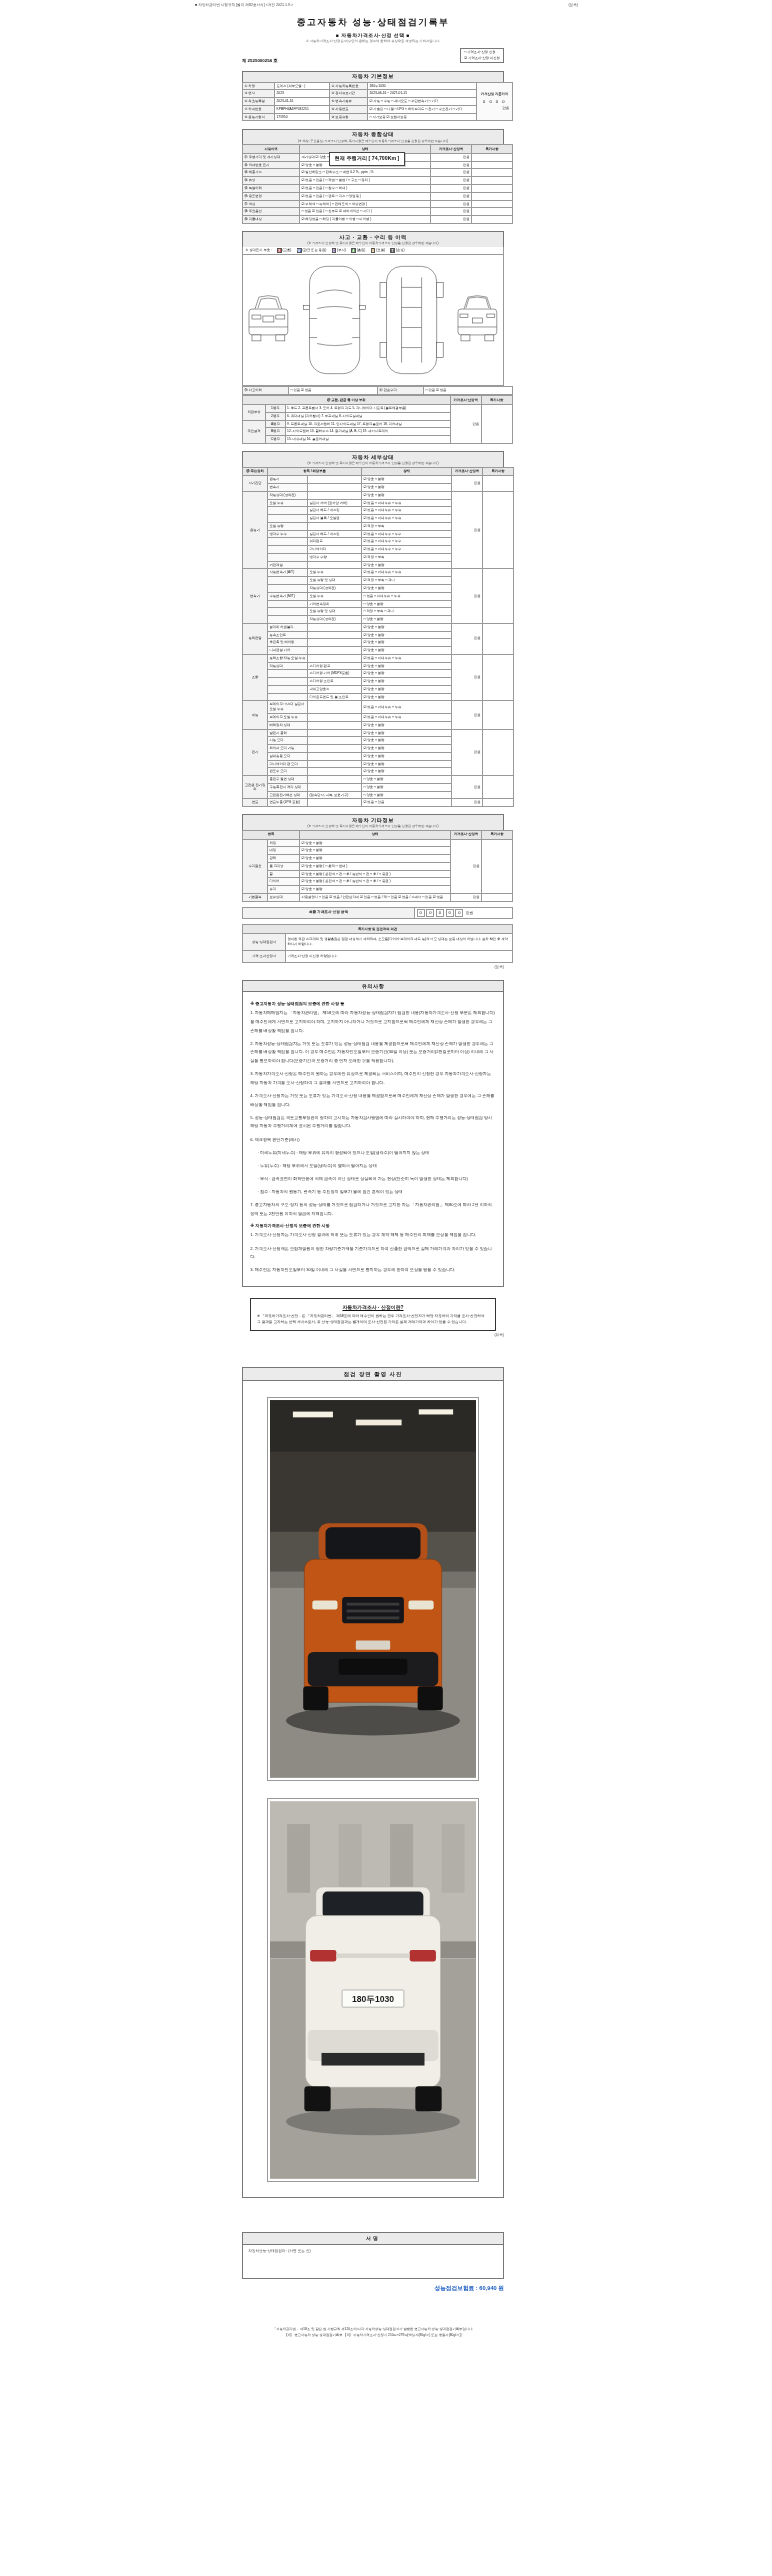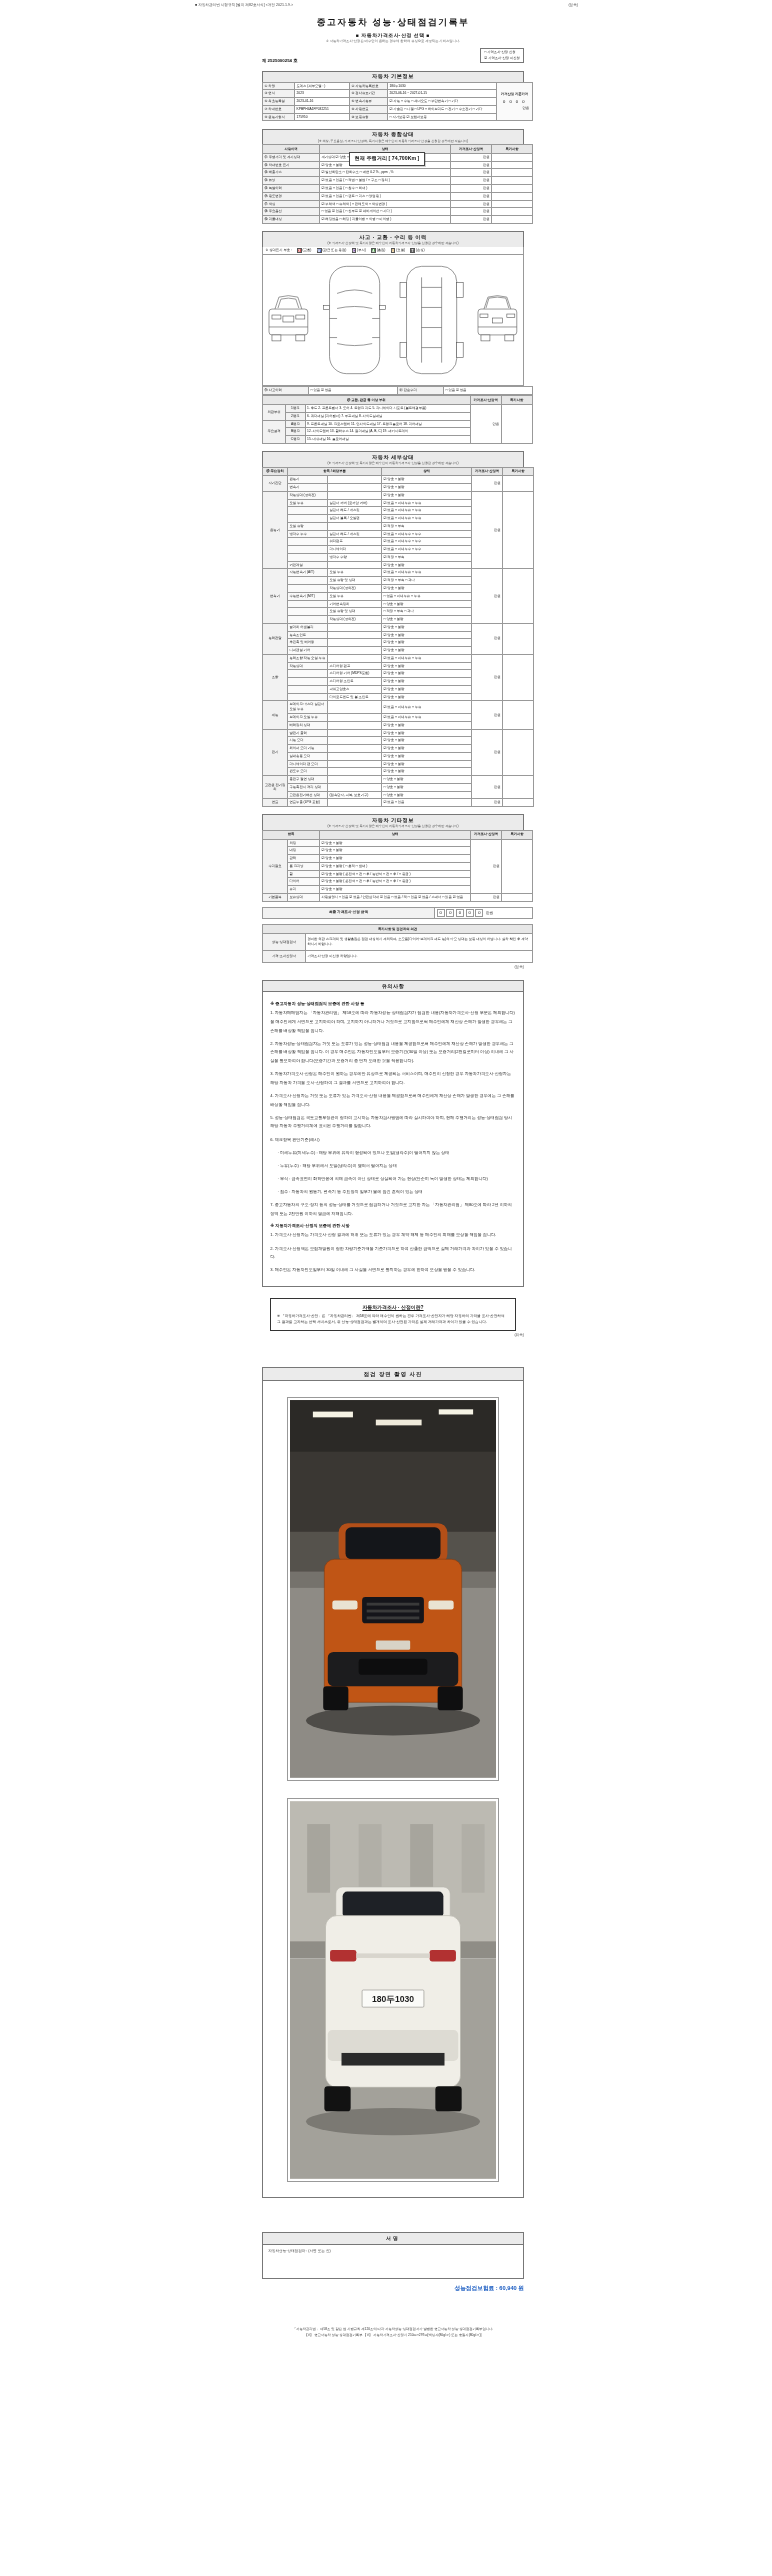--- a/index.html
+++ b/index.html
@@ -1,18 +1,18 @@
 <!DOCTYPE html>
 <html style="font-size:8.2px"><head>
 <meta charset="utf-8">
 <style>
   *{margin:0;padding:0;box-sizing:border-box}
   html,body{width:773px;height:2576px;background:#ffffff;font-family:"Liberation Sans","DejaVu Sans",sans-serif;color:#111;position:relative;overflow:hidden}
   .topstrip{position:absolute;left:195px;top:2.6px;width:383px;display:flex;justify-content:space-between;font-size:3.6px;color:#444}
-  .col{position:absolute;left:262px;top:11.3px;width:262px}
+  .col{position:absolute;left:242px;top:11.3px;width:262px}
   .title{text-align:center;font-size:8.8px;font-weight:bold;letter-spacing:1.5px;margin-top:6.2px}
   .subtitle{text-align:center;font-size:4.9px;font-weight:bold;margin-top:2.1px;letter-spacing:0.5px}
   .tnote{text-align:center;font-size:3.3px;color:#555;margin-top:1.5px}
   .docrow{display:flex;justify-content:space-between;align-items:flex-end;margin-top:5.2px}
   .docno{font-size:4.4px;font-weight:bold}
   .applybox{border:0.5px solid #777;font-size:3.3px;padding:1px 3.1px;line-height:1.7;background:#fff}
   .sec-head{border:0.5px solid #777;border-bottom:none;background:#ebebeb;text-align:center;padding:1.5px 1px;margin-top:7.2px}
   .sec-title{font-size:5.2px;font-weight:bold;letter-spacing:0.5px}
   .sec-note{font-size:3.1px;color:#444;margin-top:0.5px}
   table.tbl{width:100%;border-collapse:collapse;table-layout:fixed;background:#fff}

